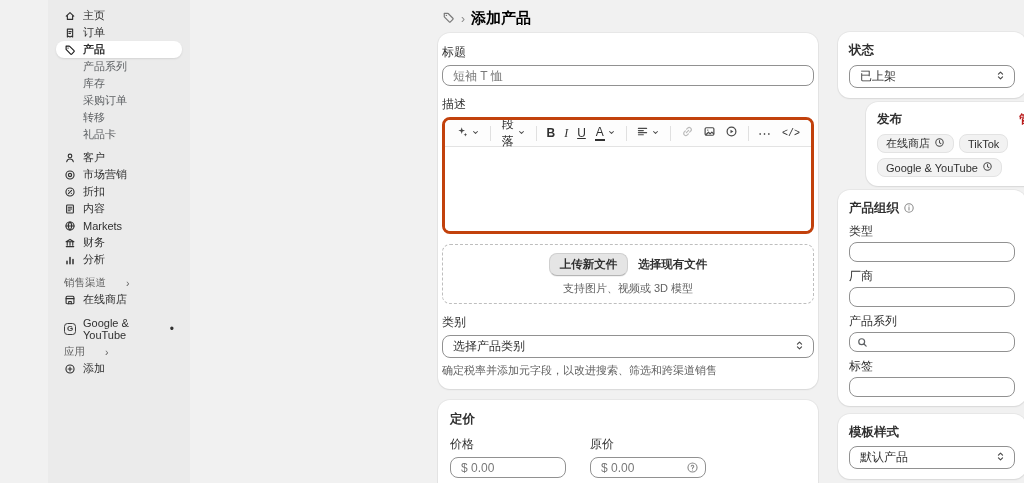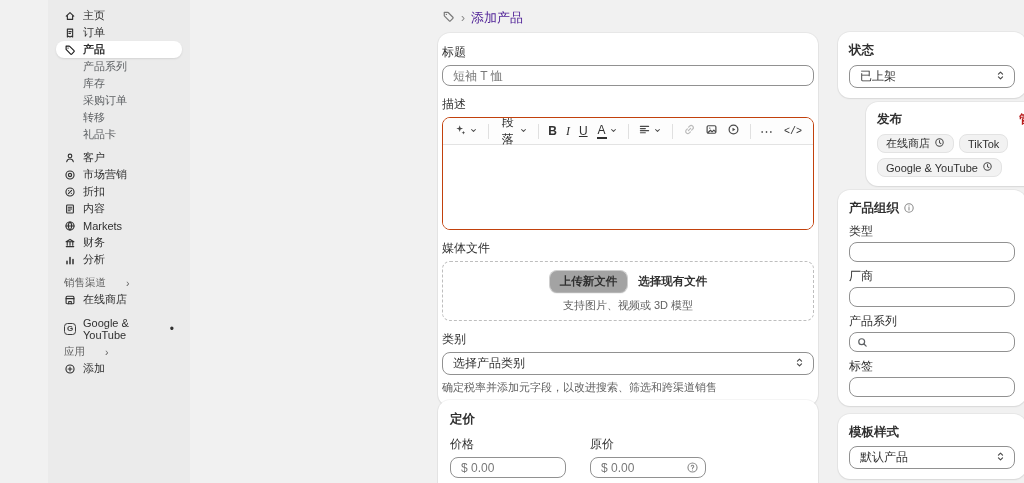--- a/index.html
+++ b/index.html
@@ -16,21 +16,21 @@
   .sb-gap { height:6px; }
   .sb-spacer { flex:1; }
   .sb-dot { color:#303030; font-size:12px; line-height:1; }
   .icon12 { width:12px; height:12px; flex:0 0 12px; display:inline-flex; }
   .icon12 svg { width:12px; height:12px; }
   .g-badge { width:12px; height:12px; flex:0 0 12px; border:1.3px solid #3c3c3c; border-radius:3.5px; color:#3c3c3c; font-size:8px; font-weight:700; display:inline-flex; align-items:center; justify-content:center; }
 
   
   .breadcrumb { position:absolute; left:394px; top:9px; display:flex; align-items:center; gap:6px; }
   .breadcrumb .sep { color:#8a8a8a; font-size:12px; }
-  .breadcrumb .title { font-size:13px; font-weight:400; color:#4c1d95; }
+  .breadcrumb .title { font-size:15px; font-weight:700; color:#000000; }
   .bc-icon svg { width:13px; height:13px; }
 
   
   .card { position:absolute; background:#fff; border-radius:12px; box-shadow:0 1px 2px rgba(0,0,0,.07), 0 0 0 1px rgba(0,0,0,.04); }
   .card-main1 { left:390px; top:33px; width:380px; padding:11px 4px; }
   .card-main2 { left:390px; top:400px; width:380px; height:108px; padding:11px 12px; }
   .card-status   { left:790px; top:32px;  width:188px; padding:10px 11px; }
   .card-publish  { left:818px; top:102px; width:188px; padding:9px 11px 9px; }
   .card-org      { left:790px; top:190px; width:188px; padding:10px 11px 9px; }
   .card-template { left:790px; top:414px; width:188px; padding:10px 11px; }
@@ -40,42 +40,42 @@
   .hint { font-size:11px; color:#616161; }
   .section { margin-top:10px; }
 
   .text-input { width:100%; height:21px; border:1px solid #919191; border-radius:8px; padding:0 10px; font-size:12px; color:#303030; background:#fff; outline:none; font-family:inherit; }
   .text-input::placeholder { color:#787878; }
 
   .select { width:100%; height:23px; border:1px solid #919191; border-radius:8px; padding:0 8px 0 10px; display:flex; align-items:center; justify-content:space-between; font-size:12px; color:#303030; background:#fff; cursor:pointer; }
   .updown svg { width:11px; height:13px; }
 
   
-  .editor { border:1px solid #c2410c; border-radius:8px; overflow:hidden; background:#fff; }
+  .editor { border:3px solid #c2410c; border-radius:8px; overflow:hidden; background:#fff; }
   .ed-toolbar { height:27px; display:flex; align-items:center; padding:0 7px; gap:1px; border-bottom:1px solid #e3e3e3; background:#fdfdfd; }
   .ed-btn { display:inline-flex; align-items:center; gap:2px; padding:2px 4px; border-radius:5px; color:#303030; font-size:12px; cursor:pointer; background:none; border:none; font-family:inherit; }
   .ed-btn svg { width:13px; height:13px; }
   .ed-btn .chev svg { width:9px; height:9px; }
   .ed-divider { width:1px; height:15px; background:#e0e0e0; margin:0 5px; }
   .ed-paragraph { width:72px; justify-content:space-between; }
   .ed-b { font-weight:700; }
   .ed-i { font-style:italic; font-family:"Liberation Serif", serif; }
   .ed-u { text-decoration:underline; }
   .ed-a { display:inline-flex; flex-direction:column; align-items:center; line-height:1; }
   .ed-a .abar { width:10px; height:2px; background:#303030; margin-top:1px; }
   .ed-link { color:#bcbcbc; }
   .ed-more { font-size:13px; letter-spacing:1px; color:#303030; }
   .ed-code { font-family:"Liberation Mono", monospace; font-size:10px; color:#303030; }
   .ed-spacer { flex:1; }
   .ed-body { height:84px; background:#fff; }
 
   
   .dropzone { border:1px dashed #bebebe; border-radius:8px; height:60px; display:flex; flex-direction:column; align-items:center; justify-content:center; gap:5px; }
   .dz-row { display:flex; align-items:center; gap:10px; }
-  .btn-secondary { background:#a3a3a3; border:1px solid #cfcfcf; border-bottom-color:#b5b5b5; border-radius:8px; padding:3px 10px; font-size:11.5px; font-weight:700; color:#303030; cursor:pointer; box-shadow:0 1px 0 rgba(0,0,0,.05); font-family:Liberation Sans, sans-serif; }
+  .btn-secondary { background:#e5e5e5; border:1px solid #cfcfcf; border-bottom-color:#b5b5b5; border-radius:8px; padding:3px 10px; font-size:11.5px; font-weight:700; color:#303030; cursor:pointer; box-shadow:0 1px 0 rgba(0,0,0,.05); font-family:Liberation Sans, sans-serif; }
   .btn-plain { background:none; border:none; font-size:11.5px; font-weight:700; color:#303030; cursor:pointer; font-family:inherit; }
 
   
   .price-row { display:flex; gap:24px; margin-top:8px; }
   .price-field { width:116px; }
   .input-wrap { position:relative; }
   .input-suffix { position:absolute; right:7px; top:3px; }
   .input-suffix svg { width:13px; height:13px; }
 
   
@@ -322,21 +322,20 @@
           <span class="ed-divider"></span>
           <button class="ed-btn ed-more">⋯</button>
           <span class="ed-spacer"></span>
           <button class="ed-btn ed-code">&lt;/&gt;</button>
         </div>
         <div class="ed-body"></div>
       </div>
     </div>
 
     <div class="section">
-      <div class="field-label">媒体文件</div>
       <div class="dropzone">
         <div class="dz-row">
           <button class="btn-secondary">上传新文件</button>
           <button class="btn-plain">选择现有文件</button>
         </div>
         <div class="hint">支持图片、视频或 3D 模型</div>
       </div>
     </div>
 
     <div class="section">

